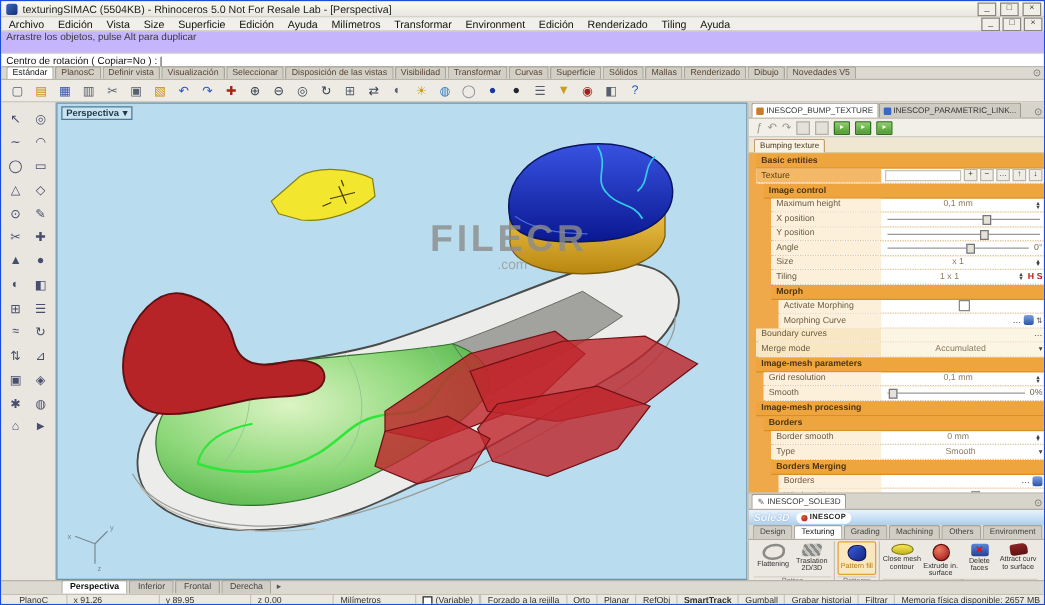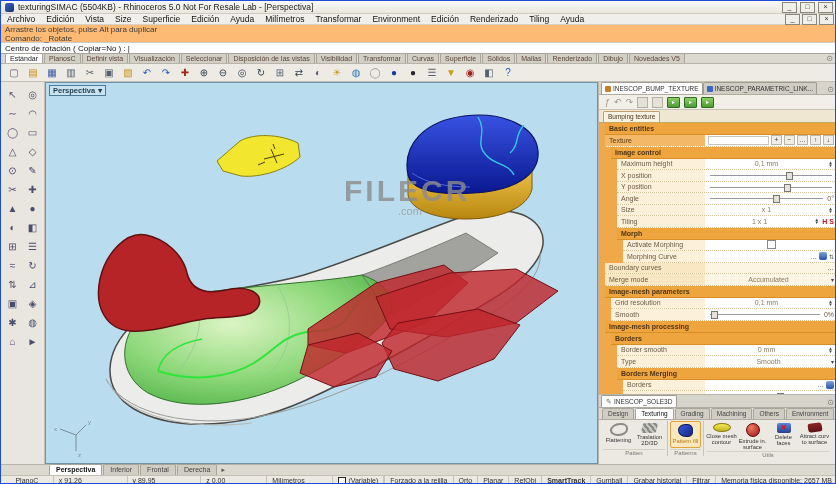--- a/index.html
+++ b/index.html
@@ -11,21 +11,21 @@
   .appicon{width:9px;height:9px;background:linear-gradient(135deg,#3a66c8,#16306e);border-radius:2px;margin-right:4px;}
   #title-text{font-size:8.5px;color:#222;white-space:nowrap;overflow:hidden;}
   .winctl{margin-left:auto;display:flex;gap:3px;}
   .wbtn{width:13px;height:9px;border:1px solid #8a867c;background:#f1efe9;font-size:7px;line-height:8px;text-align:center;color:#333;}
   
   #menubar{position:absolute;left:0;top:13px;width:836px;height:11px;background:#f1efec;display:flex;align-items:center;
            padding-left:6px;box-sizing:border-box;border-bottom:1px solid #d6d2c8;}
   #menubar .menu-item{font-size:8.5px;color:#111;margin-right:11px;white-space:nowrap;}
   #menubar .childctl{margin-left:auto;display:flex;gap:2px;margin-right:3px;}
   
-  #cmdhist{position:absolute;left:0;top:24px;width:836px;height:18px;background:#fdba74;border-bottom:1px solid #cfcbc2;
+  #cmdhist{position:absolute;left:0;top:24px;width:836px;height:18px;background:#c4b5fd;border-bottom:1px solid #cfcbc2;
            font-size:8px;color:#3a3a3a;padding:1px 4px;box-sizing:border-box;line-height:8.5px;}
   #cmdprompt{position:absolute;left:0;top:42px;width:836px;height:11px;background:#fff;border-bottom:1px solid #a8a49a;
              font-size:8px;color:#111;display:flex;align-items:flex-end;padding-left:4px;box-sizing:border-box;}
   .caret{margin-left:2px;color:#111;}
   
   #tabstrip{position:absolute;left:0;top:53px;width:836px;height:10px;background:#dcd9d1;display:flex;align-items:flex-end;
             padding-left:4px;box-sizing:border-box;border-bottom:1px solid #b8b4aa;}
   .tstab{font-size:7px;color:#5a4636;background:#d2cfc6;border:1px solid #a8a49a;border-bottom:none;border-radius:2px 2px 0 0;
          padding:0 4px;margin-right:1px;height:9px;line-height:9px;white-space:nowrap;}
   .tstab.active{background:#fff;color:#222;}
@@ -170,21 +170,20 @@
       </span>
     <span class="childctl">
       <span class="wbtn">_</span>
       <span class="wbtn">□</span>
       <span class="wbtn">×</span>
     </span>
   </div>
 
   <div id="cmdhist">
     <div>Arrastre los objetos, pulse Alt para duplicar</div>
-    <div>Comando: _Rotate</div>
   </div>
   <div id="cmdprompt">
     <span>Centro de rotación ( Copiar=No ) :</span>
     <span class="caret">|</span>
   </div>
 
   <div id="tabstrip">
     <span style="display:flex;align-items:flex-end;">
         <span class="tstab active">Estándar</span>
         <span class="tstab">PlanosC</span>
@@ -533,20 +532,27 @@
   </div>
 
   <div id="sole3d">
     <div class="s3-tabrow">
       <span class="s3-tab">
         <span class="pencil">✎</span>
         <span>INESCOP_SOLE3D</span>
       </span>
       <span class="pmenu">⊙</span>
     </div>
+    <div class="s3-header">
+      <span class="s3-brand">Sole3D</span>
+      <span class="s3-badge">
+        <span class="s3-logo-dot"></span>
+        <span>INESCOP</span>
+      </span>
+    </div>
     <div class="s3-tabs">
         <span class="s3t">Design</span>
         <span class="s3t active">Texturing</span>
         <span class="s3t">Grading</span>
         <span class="s3t">Machining</span>
         <span class="s3t">Others</span>
         <span class="s3t">Environment</span>
       </div>
     <div class="s3-body">
       <div class="s3-group">

